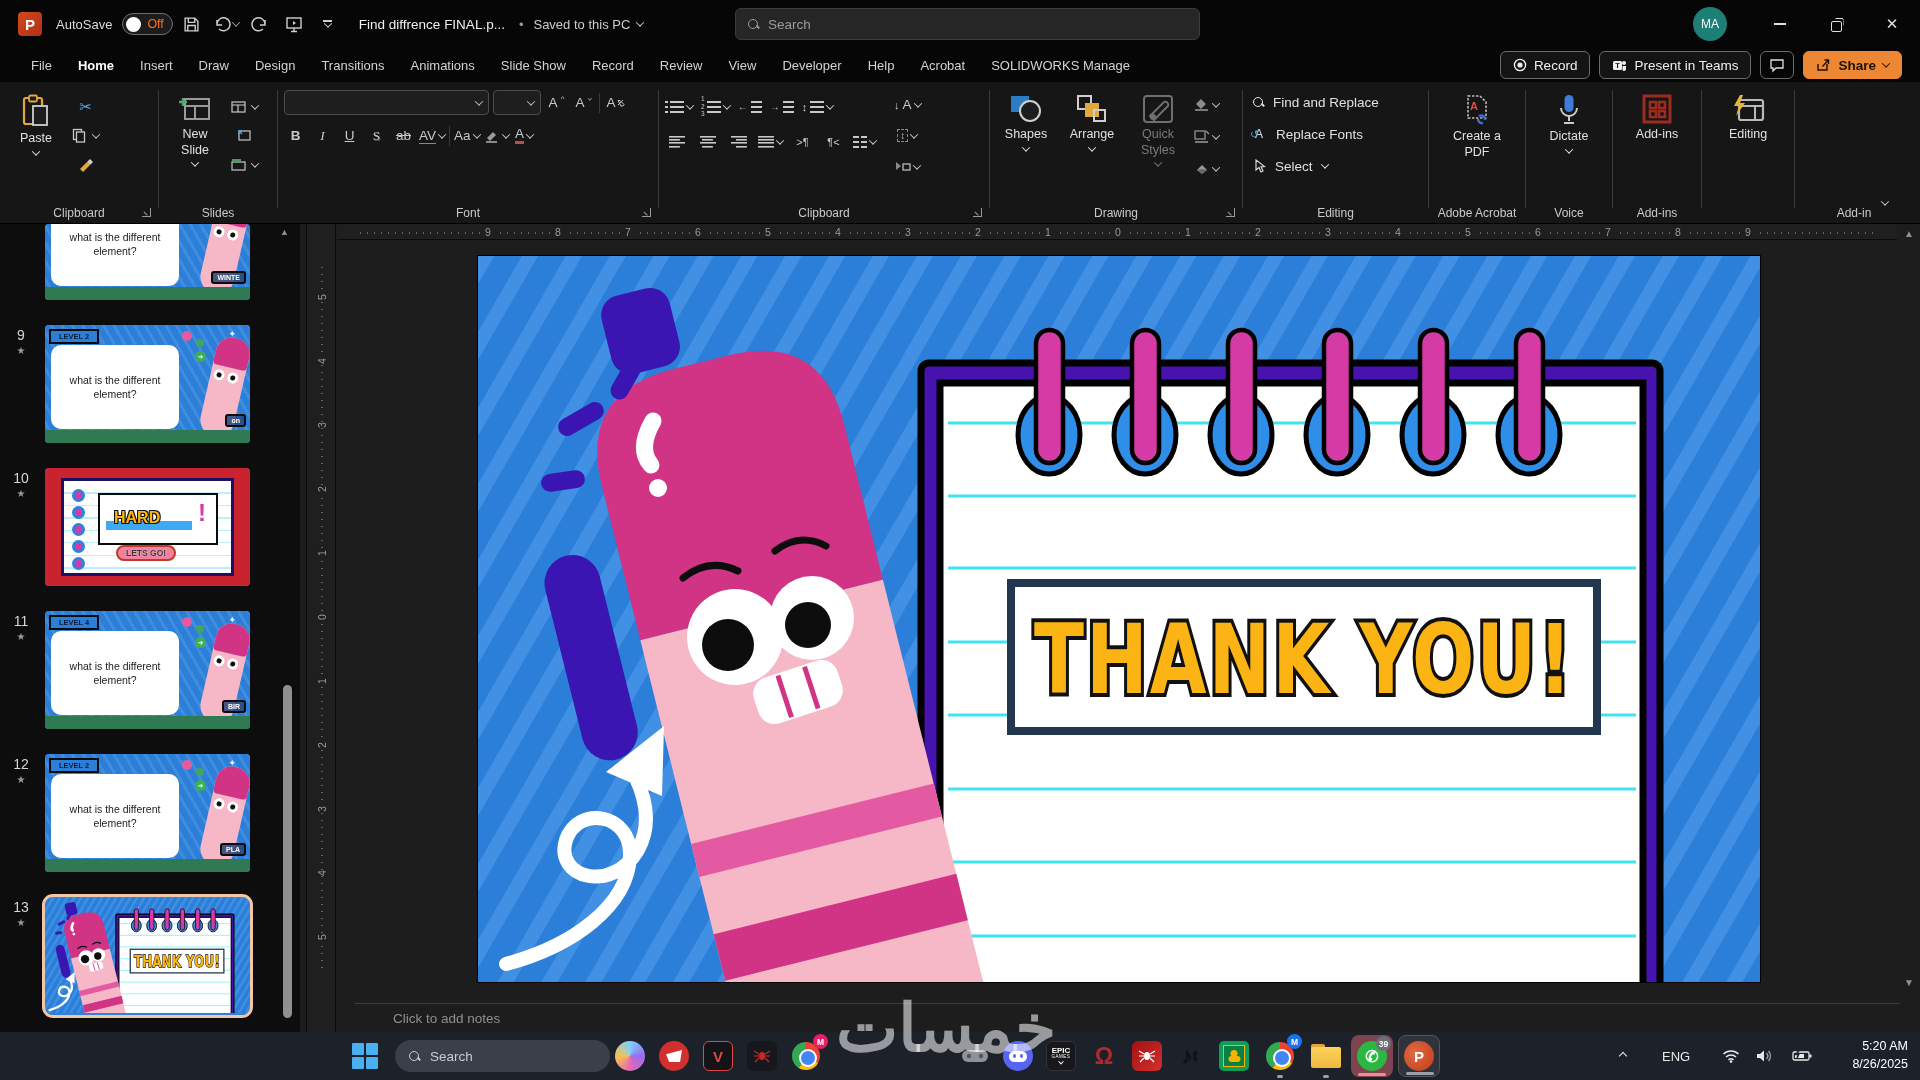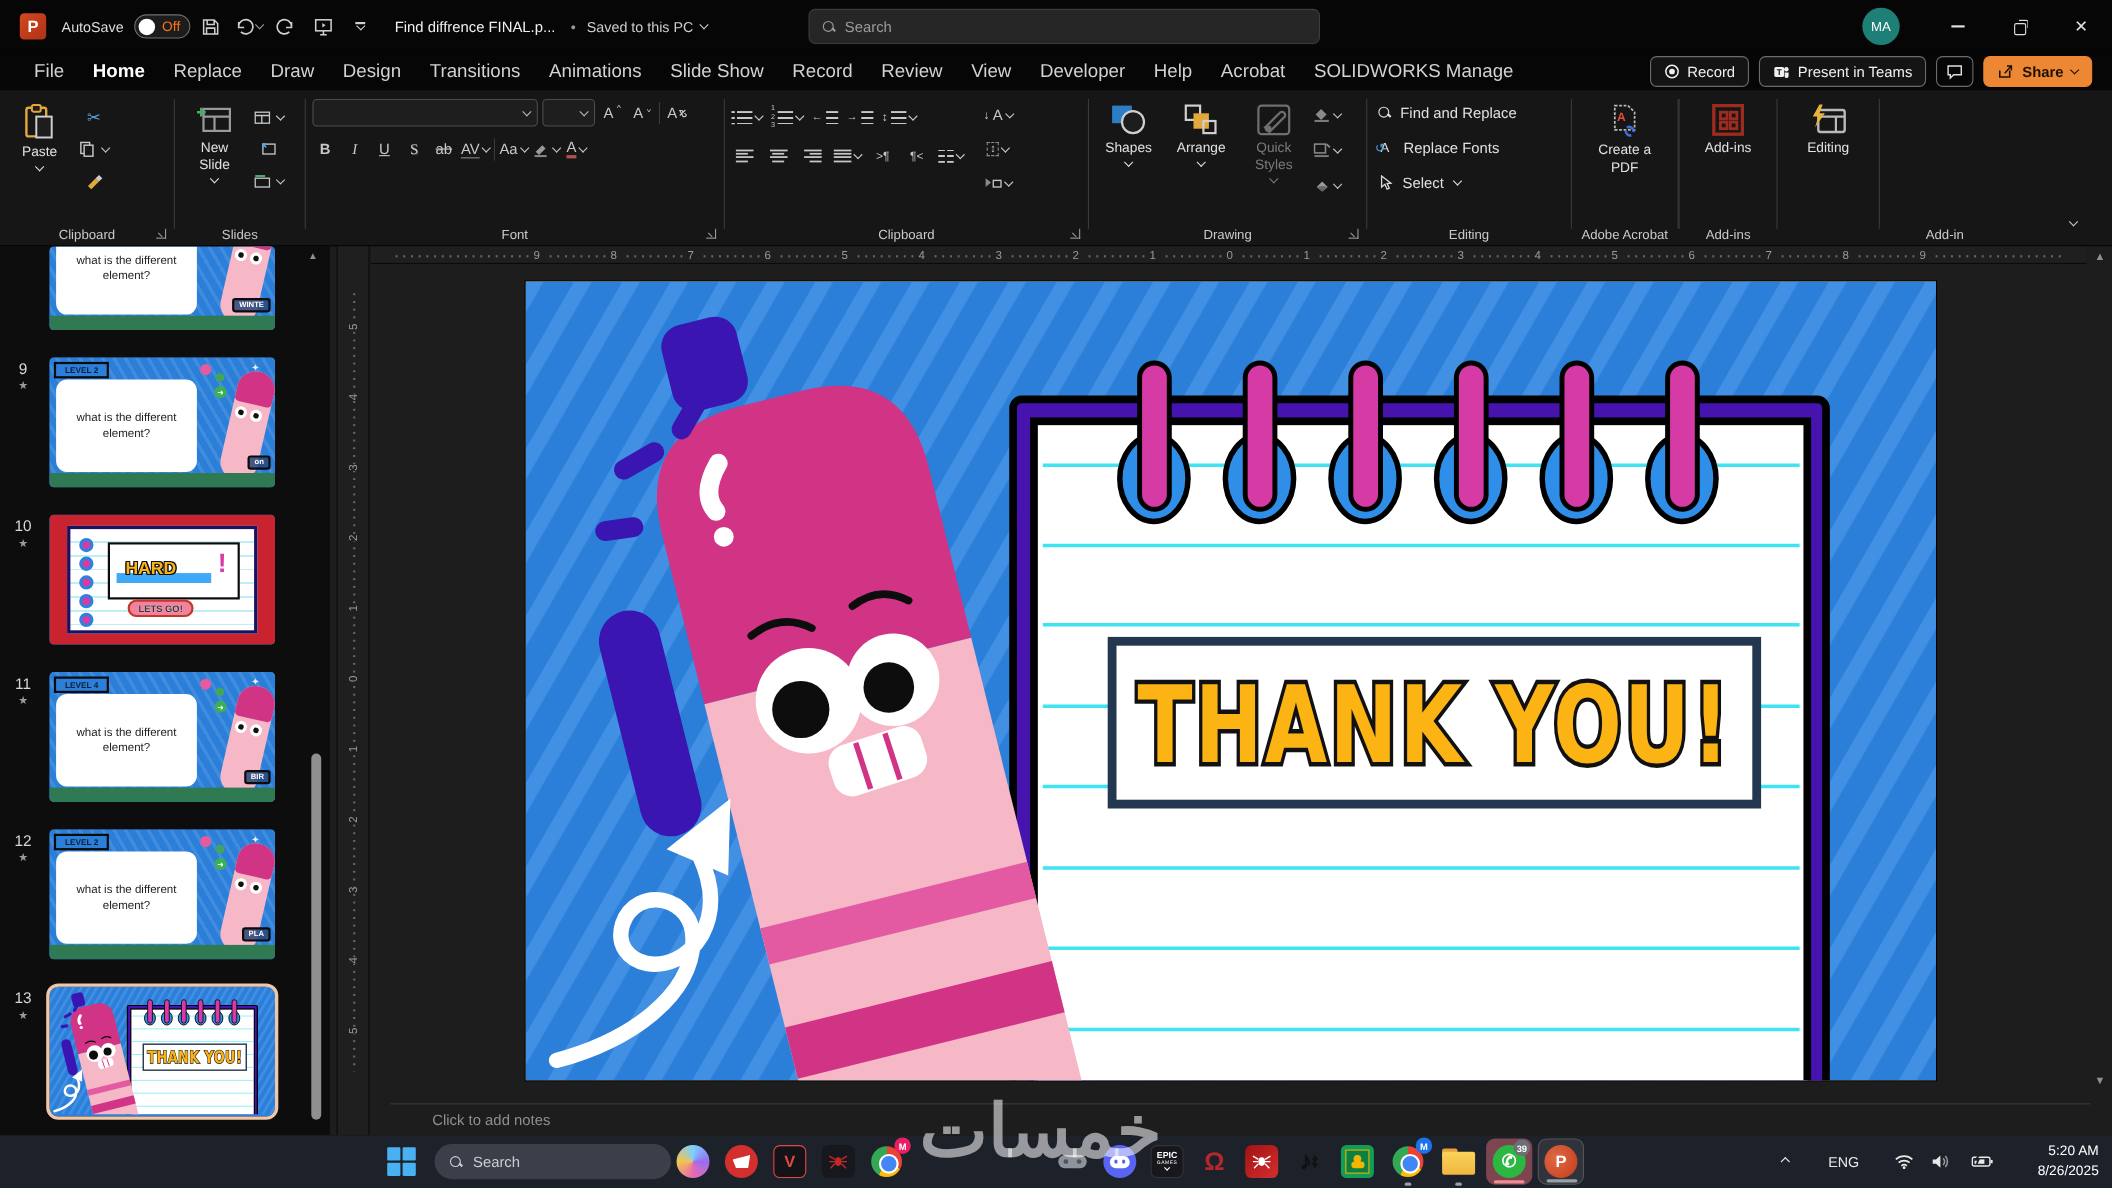--- a/index.html
+++ b/index.html
@@ -22,21 +22,21 @@
 .lens{position:relative;width:11px;height:11px;flex:0 0 auto}
 .lens::before{content:"";position:absolute;left:0;top:0;width:8px;height:8px;border:1.5px solid currentColor;border-radius:50%}
 .lens::after{content:"";position:absolute;left:7.5px;top:7.5px;width:4px;height:1.5px;background:currentColor;transform:rotate(45deg)}
 .avatar{position:absolute;left:1693px;top:7px;width:34px;height:34px;border-radius:50%;background:var(--avatar_teal);color:#fff;font-size:12px;display:flex;align-items:center;justify-content:center}
 .wbtn{position:absolute;top:0;width:56px;height:48px;display:flex;align-items:center;justify-content:center;color:#e0e0e0;font-size:15px}
 .restore-g{position:relative;width:11px;height:11px}
 .restore-g::before{content:"";position:absolute;left:0;top:2px;width:9px;height:9px;border:1.2px solid #e0e0e0;border-radius:2px;background:#060606}
 .restore-g::after{content:"";position:absolute;left:3px;top:-1px;width:8px;height:8px;border:1.2px solid #e0e0e0;border-radius:2px;clip-path:polygon(20% 0,100% 0,100% 80%,80% 80%,80% 20%,20% 20%)}
 
 .tabsrow{position:absolute;left:0;top:48px;width:1920px;height:34px;background:#060606;display:flex;align-items:center}
-.tab{padding:0 13px;font-size:17px;color:#d2d2d2;height:34px;display:flex;align-items:center;white-space:nowrap}
+.tab{padding:0 13px;font-size:13px;color:#d2d2d2;height:34px;display:flex;align-items:center;white-space:nowrap}
 .tab.active{color:#fff;font-weight:bold}
 .tr-right{position:absolute;right:18px;top:3px;display:flex;align-items:center;gap:9px}
 .pill{display:flex;align-items:center;gap:7px;height:28px;border:1px solid #6b6b6b;border-radius:6px;background:#141414;padding:0 12px;font-size:13.5px;color:#f0f0f0;white-space:nowrap}
 .pill.share{background:var(--share_orange);border-color:var(--share_orange);color:#1d1105;font-weight:bold}
 .cmt{width:34px;height:28px;border:1px solid #6b6b6b;border-radius:6px;display:flex;align-items:center;justify-content:center}
 
 .ribbon{position:absolute;left:0;top:82px;width:1920px;height:142px;background:#161616;display:flex;border-bottom:1px solid #000}
 .rgroup{position:relative;height:100%;padding:8px 6px 24px 6px;display:flex;gap:6px}
 .rsep{width:1px;height:118px;background:#3a3a3a;margin-top:8px;flex:0 0 auto}
 .rlabel{position:absolute;left:0;bottom:3px;width:100%;text-align:center;font-size:12px;color:#c9c9c9;white-space:nowrap}
@@ -188,21 +188,21 @@
       </div>
     <div class="wbtn" style="left:1864px">
         <span>✕</span>
       </div>
   </div>
 
   <div class="tabsrow">
     <div id="tabs" style="display:flex;margin-left:18px">
         <div class="tab">File</div>
         <div class="tab active">Home</div>
-        <div class="tab">Replace</div>
+        <div class="tab">Insert</div>
         <div class="tab">Draw</div>
         <div class="tab">Design</div>
         <div class="tab">Transitions</div>
         <div class="tab">Animations</div>
         <div class="tab">Slide Show</div>
         <div class="tab">Record</div>
         <div class="tab">Review</div>
         <div class="tab">View</div>
         <div class="tab">Developer</div>
         <div class="tab">Help</div>
@@ -524,20 +524,32 @@
             <path d="M6,2 h12 l6,6 v16 h-18 z" fill="none" stroke="#b9b9b9" stroke-width="1.6" stroke-dasharray="2.5 1.5"></path>
             <text x="12" y="16" text-anchor="middle" font-size="11" font-weight="bold" fill="#e04b3a" font-family="Liberation Sans">A</text>
             <path d="M17,22 a4,4 0 0 1 6,4 M21,29 a4,4 0 0 1 -5,-4" fill="none" stroke="#3d6fd8" stroke-width="2.4"></path>
           </svg>
         <span style="width:60px">Create a PDF</span>
       </div>
       <div class="rlabel"><span>Adobe Acrobat</span></div>
     </div>
     <div class="rsep"></div>
 
+    <div class="rgroup" style="width:86px;justify-content:center">
+      <div class="bigbtn" style="width:70px">
+        <svg width="22" height="32" viewBox="0 0 22 32">
+            <rect x="6.5" y="1" width="9" height="17" rx="4.5" fill="#3d7dd8"></rect>
+            <path d="M3,14 a8,8 0 0 0 16,0" fill="none" stroke="#c9c9c9" stroke-width="2"></path>
+            <path d="M11,22 v5 M6,29 h10" stroke="#c9c9c9" stroke-width="2"></path>
+          </svg>
+        <span>Dictate</span>
+          <span class="cv"></span>
+      </div>
+      <div class="rlabel"><span>Voice</span></div>
+    </div>
     <div class="rsep"></div>
 
     <div class="rgroup" style="width:88px;justify-content:center">
       <div class="bigbtn" style="width:72px">
         <svg width="30" height="30" viewBox="0 0 30 30">
             <rect x="2" y="2" width="26" height="26" fill="none" stroke="#9c2b20" stroke-width="3"></rect>
             <rect x="8" y="8" width="6" height="6" fill="none" stroke="#9c2b20" stroke-width="2.6"></rect>
             <rect x="17" y="8" width="6" height="6" fill="none" stroke="#9c2b20" stroke-width="2.6"></rect>
             <rect x="8" y="17" width="6" height="6" fill="none" stroke="#9c2b20" stroke-width="2.6"></rect>
             <rect x="17" y="17" width="6" height="6" fill="none" stroke="#9c2b20" stroke-width="2.6"></rect>

